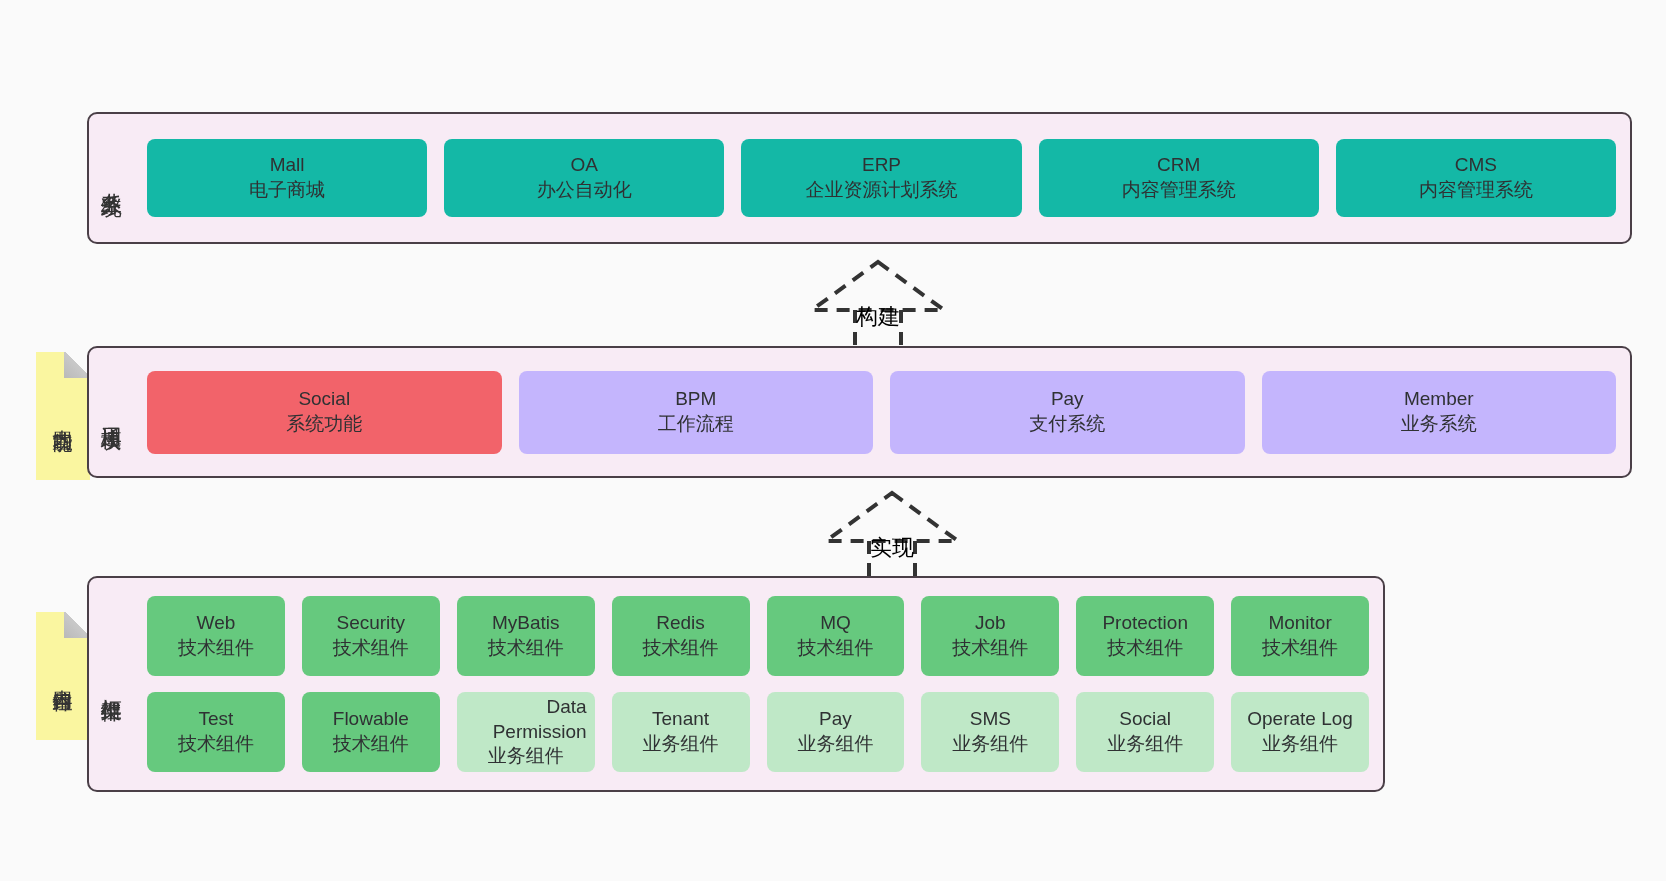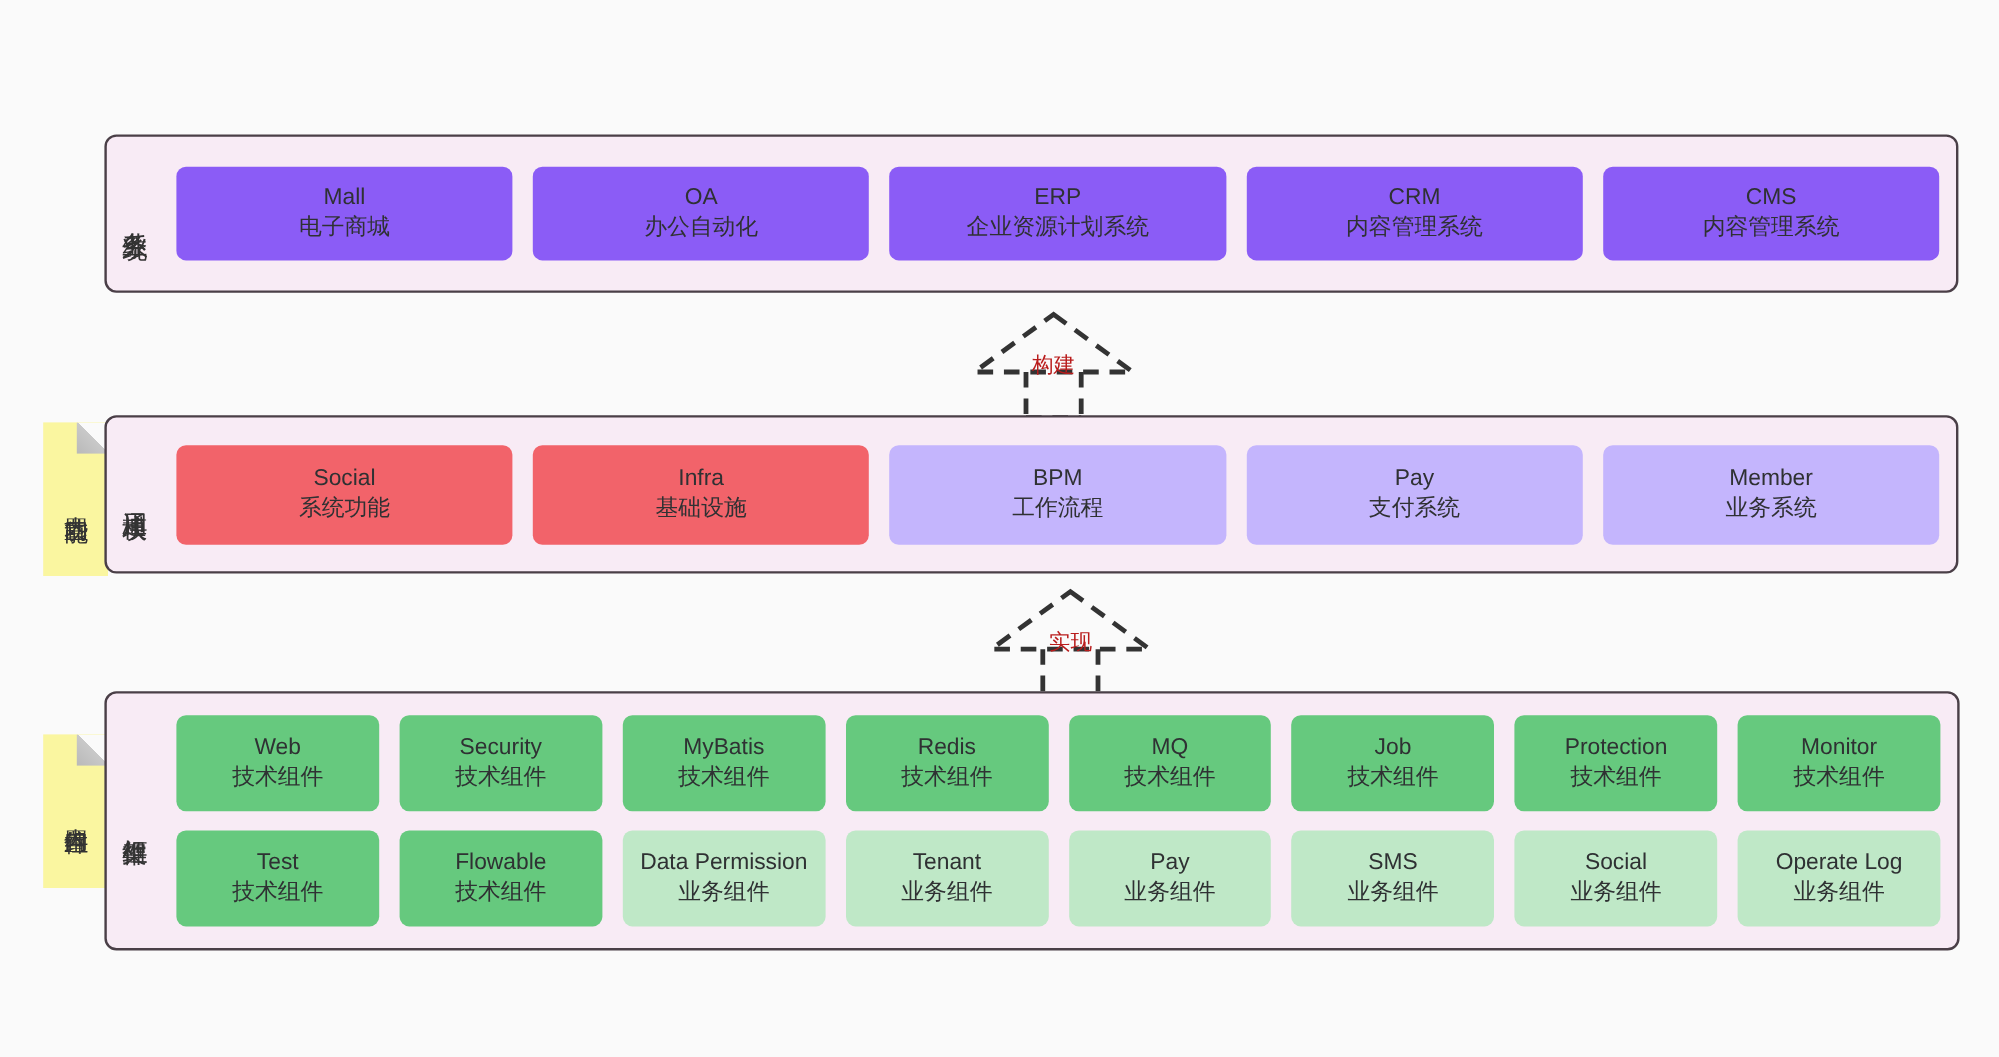--- a/index.html
+++ b/index.html
@@ -75,21 +75,21 @@
     color: #2f3133;
     padding: 4px 8px;
   }
   .card .l1 { display: block; }
   .card .l2 { display: block; }
 
   .h-biz   { height: 78px; }
   .h-mod   { height: 83px; }
   .h-frame { height: 80px; }
 
-  .c-blue        { background: #8b5cf6; }
+  .c-blue        { background: #14b8a6; }
   .c-red-strong  { background: #f2636a; }
   .c-red-light   { background: #c4b5fd; }
   .c-green       { background: #66c97e; }
   .c-green-light { background: #bfe8c7; text-align: right; }
 
   
   .sticky {
     position: absolute;
     box-sizing: border-box;
     background: #faf6a0;
@@ -123,23 +123,23 @@
   }
   .arrow svg {
     position: absolute;
     inset: 0;
     overflow: visible;
   }
   .arrow-label {
     position: absolute;
     left: 50%;
     transform: translateX(-50%);
-    top: 34px;
-    font-size: 18px;
-    color: #b91c1c;
+    top: 44px;
+    font-size: 22px;
+    color: #000000;
     background: transparent;
     white-space: nowrap;
     padding: 0 2px;
   }
 </style>
 </head>
 <body>
 
 <div class="canvas">
 
@@ -187,24 +187,20 @@
     <span>内置功能</span>
   </div>
 
   <div class="layer" style="left:87px; top:346px; width:1545px; height:132px;">
     <div class="layer-title">通用模块</div>
     <div class="layer-body">
       <div class="row">
         <div class="card c-red-strong h-mod">
           <span class="l1">Social</span>
           <span class="l2">系统功能</span>
-        </div>
-        <div class="card c-red-strong h-mod">
-          <span class="l1">Infra</span>
-          <span class="l2">基础设施</span>
         </div>
         <div class="card c-red-light h-mod">
           <span class="l1">BPM</span>
           <span class="l2">工作流程</span>
         </div>
         <div class="card c-red-light h-mod">
           <span class="l1">Pay</span>
           <span class="l2">支付系统</span>
         </div>
         <div class="card c-red-light h-mod">
@@ -222,21 +218,21 @@
       <path d="M 103 52 L 103 92" fill="none" stroke="#333333" stroke-width="4" stroke-dasharray="13 9"></path>
       <path d="M 57 90 L 103 90" fill="none" stroke="#333333" stroke-width="4" stroke-dasharray="13 9"></path>
     </svg>
     <div class="arrow-label">实现</div>
   </div>
 
   <div class="sticky" style="left:36px; top:612px; width:54px; height:128px;">
     <span>内置组件</span>
   </div>
 
-  <div class="layer" style="left:87px; top:576px; width:1546px; height:216px;">
+  <div class="layer" style="left:87px; top:576px; width:1298px; height:216px;">
     <div class="layer-title">框架组件</div>
     <div class="layer-body">
 
       <div class="row">
         <div class="card c-green h-frame">
           <span class="l1">Web</span>
           <span class="l2">技术组件</span>
         </div>
         <div class="card c-green h-frame">
           <span class="l1">Security</span>

